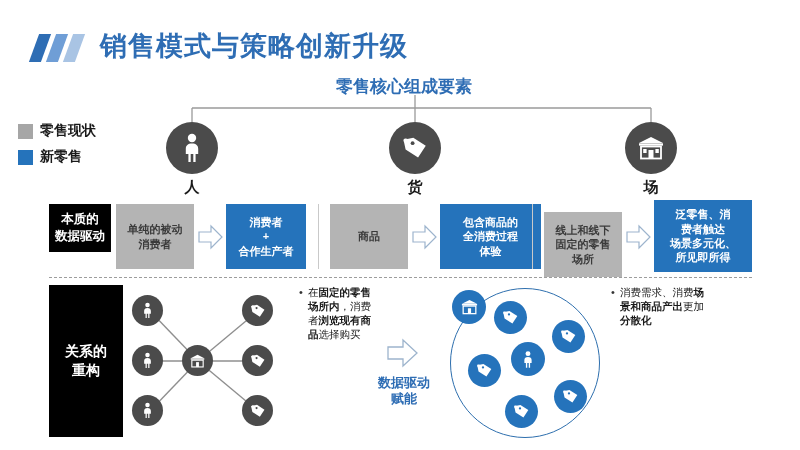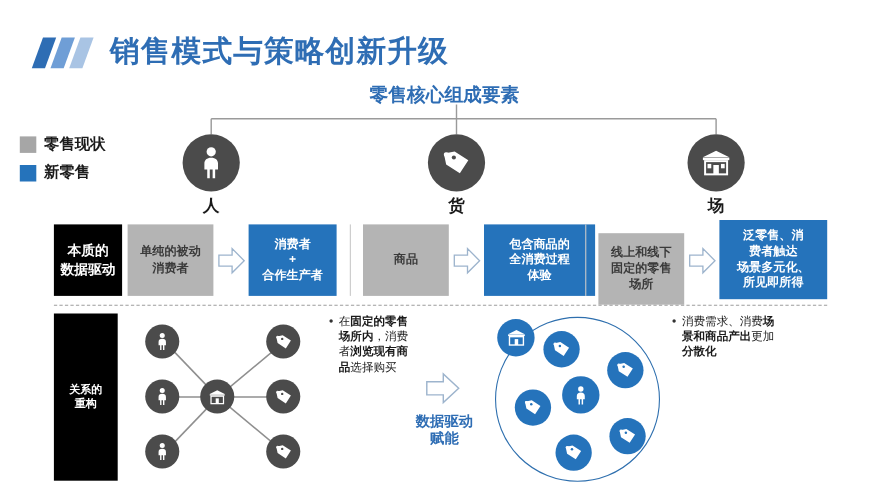--- a/index.html
+++ b/index.html
@@ -146,21 +146,21 @@
         <rect x="3" y="9.3" width="24" height="2.3" fill="#fff"></rect>
         <rect x="5" y="12.5" width="20" height="12" fill="none" stroke="#fff" stroke-width="1.8"></rect>
         <rect x="12.5" y="16" width="5" height="8.5" fill="#fff"></rect>
         <rect x="7.2" y="15" width="3.4" height="4" fill="#fff"></rect>
         <rect x="19.4" y="15" width="3.4" height="4" fill="#fff"></rect>
       </svg>
     </div>
     <div class="cap">场</div>
   </div>
 
-  <div class="rowlabel" style="left:49px;top:204px;width:62px;height:65px;font-size:12.5px;">
+  <div class="rowlabel" style="left:49px;top:204px;width:62px;height:48px;font-size:12.5px;">
     <span><span>本质的</span><br>
           <span>数据驱动</span></span>
   </div>
 
   <div class="cell gray" style="left:116px;top:204px;width:78px;height:65px;font-size:11px;">
     <span><span>单纯的被动</span><br><span>消费者</span></span>
   </div>
   <svg class="arrow-right" style="left:198px;top:223px;" width="26" height="28">
     <path d="M1 9 L13 9 L13 3 L24 14 L13 25 L13 19 L1 19 Z" fill="#ffffff" stroke="#9db4cd" stroke-width="1.2"></path>
   </svg>
@@ -187,21 +187,21 @@
   </div>
   <svg class="arrow-right" style="left:626px;top:223px;" width="26" height="28">
     <path d="M1 9 L13 9 L13 3 L24 14 L13 25 L13 19 L1 19 Z" fill="#ffffff" stroke="#9db4cd" stroke-width="1.2"></path>
   </svg>
   <div class="cell blue" style="left:654px;top:200px;width:98px;height:72px;font-size:11px;">
     <span><span>泛零售、消</span><br><span>费者触达</span><br><span>场景多元化、</span><br><span>所见即所得</span></span>
   </div>
 
   <div class="dashline" style="left:49px;top:277px;width:703px;"></div>
 
-  <div class="rowlabel" style="left:49px;top:285px;width:58px;height:152px;font-size:10px;">
+  <div class="rowlabel" style="left:49px;top:285px;width:74px;height:152px;font-size:14px;">
     <span><span>关系的</span><br>
           <span>重构</span></span>
   </div>
 
   <svg class="net" style="left:118px;top:285px;" width="185" height="152">
     <g stroke="#8f8f8f" stroke-width="1.4" fill="none">
       <line x1="32" y1="26" x2="80" y2="76"></line>
       <line x1="32" y1="76" x2="80" y2="76"></line>
       <line x1="32" y1="126" x2="80" y2="76"></line>
       <line x1="80" y1="76" x2="140" y2="26"></line>

